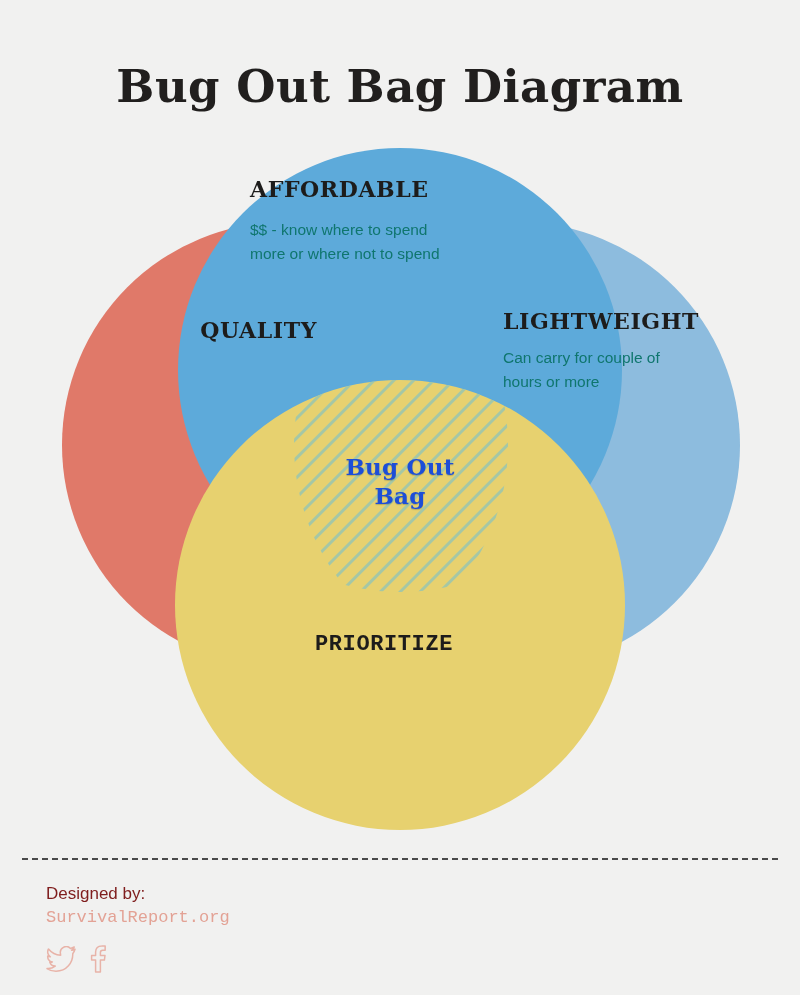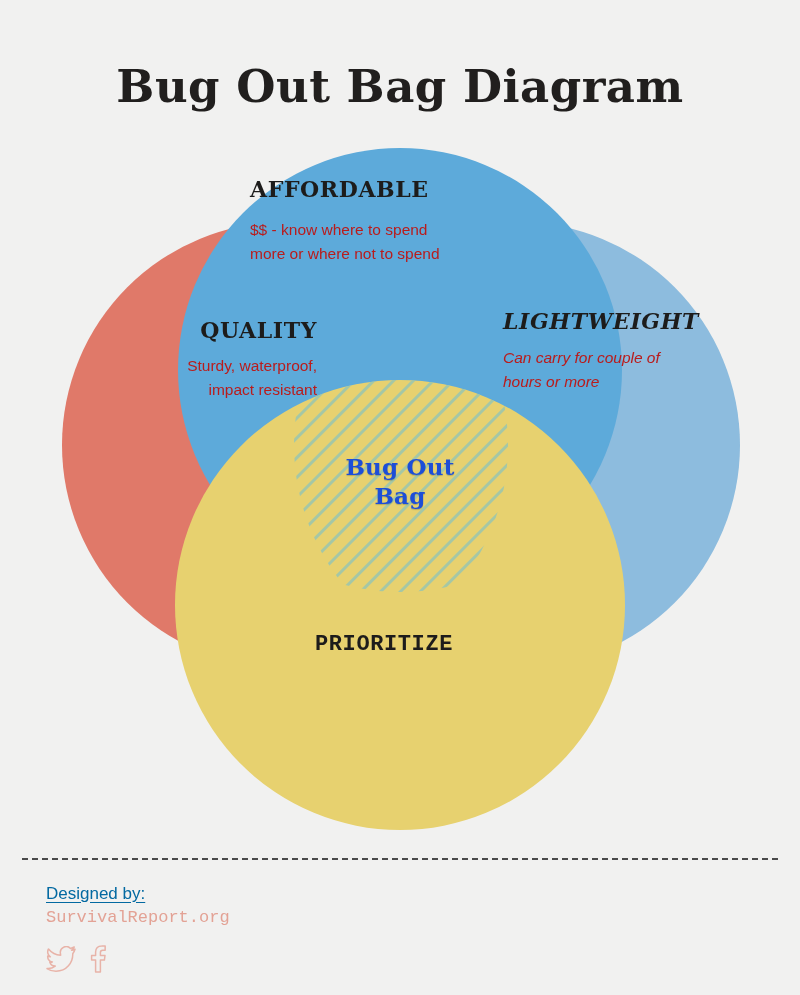--- a/index.html
+++ b/index.html
@@ -61,42 +61,41 @@
     font-size: 22px;
     letter-spacing: 0.6px;
     color: #1d1c1b;
     margin: 0 0 9px 0;
     white-space: nowrap;
   }
   .lbl .body {
     font-family: "Liberation Sans", sans-serif;
     font-size: 15.5px;
     line-height: 1.56;
-    color: #b91c1c;
+    color: #0f766e;
     font-weight: 400;
   }
 
   #lbl-affordable {
     left: 250px;
     top: 176px;
     width: 300px;
     text-align: left;
   }
   #lbl-quality {
     left: 107px;
     top: 317px;
     width: 210px;
     text-align: right;
   }
   #lbl-lightweight {
     left: 503px;
     top: 308px;
     width: 230px;
     text-align: left;
-    font-style: italic;
   }
   #lbl-prioritize {
     left: 314px;
     top: 632px;
     width: 260px;
     text-align: left;
   }
   #lbl-prioritize .head {
     margin-left: 1px;
   }
@@ -131,22 +130,21 @@
     border-top: 2px dashed #4a4a4a;
   }
   .footer {
     position: absolute;
     left: 46px;
     top: 884px;
   }
   .footer .designed {
     font-family: "Liberation Sans", sans-serif;
     font-size: 17px;
-    color: #0369a1;
-    text-decoration: underline;
+    color: #7f1d1d;
     text-underline-offset: 3px;
     margin-bottom: 4px;
   }
   .footer .site {
     font-family: Liberation Mono, monospace;
     font-size: 17px;
     color: #e3a295;
     margin-bottom: 18px;
   }
   .social {
@@ -210,24 +208,20 @@
   <div class="lbl" id="lbl-affordable">
     <div class="head">AFFORDABLE</div>
     <div class="body">
       <div>$$ - know where to spend</div>
       <div>more or where not to spend</div>
     </div>
   </div>
 
   <div class="lbl" id="lbl-quality">
     <div class="head">QUALITY</div>
-    <div class="body">
-      <div>Sturdy, waterproof,</div>
-      <div>impact resistant</div>
-    </div>
   </div>
 
   <div class="lbl" id="lbl-lightweight">
     <div class="head">LIGHTWEIGHT</div>
     <div class="body">
       <div>Can carry for couple of</div>
       <div>hours or more</div>
     </div>
   </div>
 

